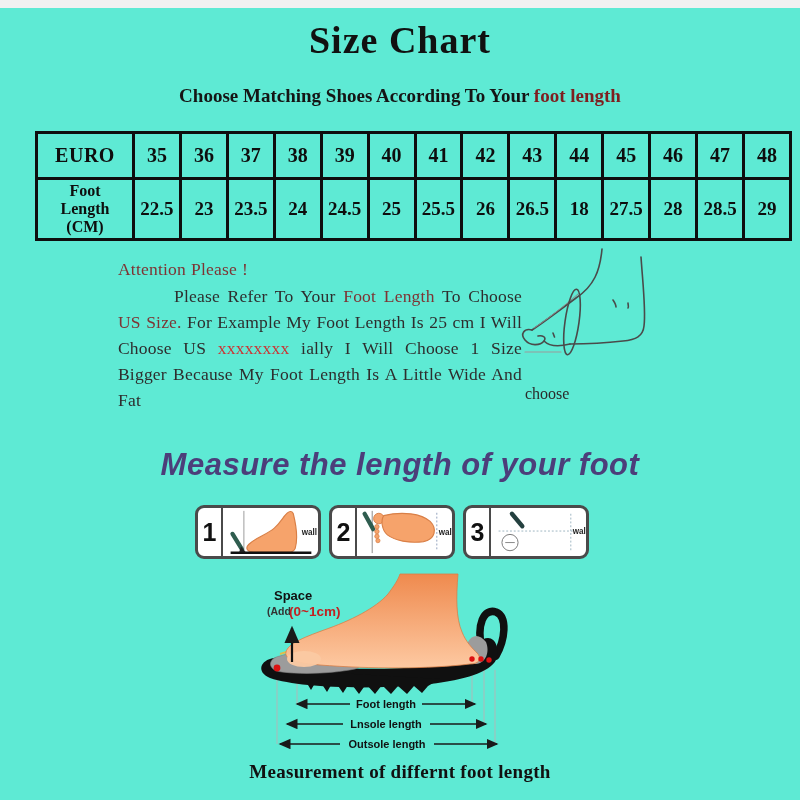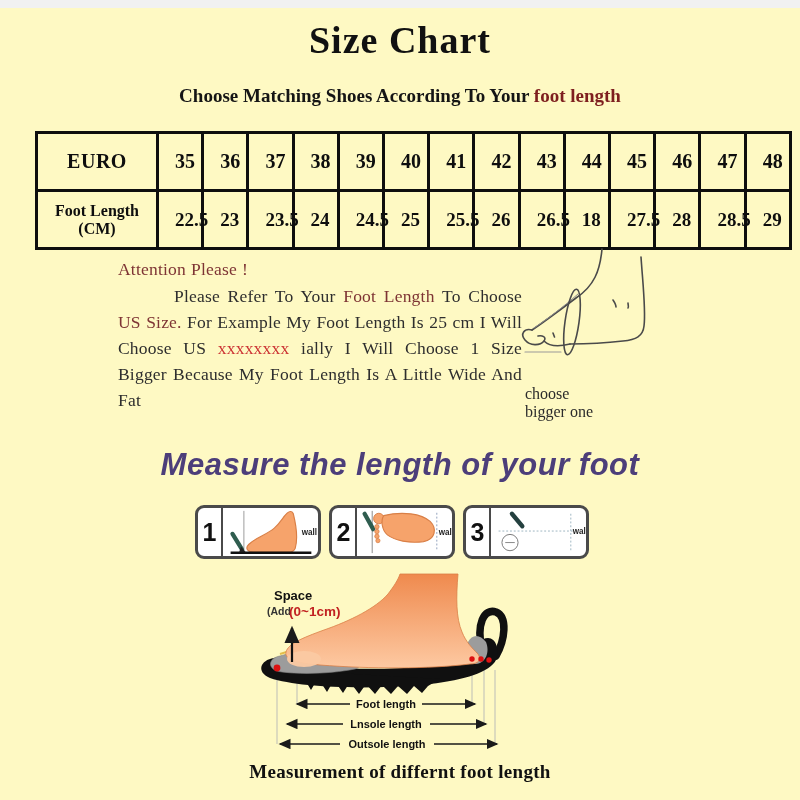--- a/index.html
+++ b/index.html
@@ -1,18 +1,18 @@
 <!DOCTYPE html>
 <html><head>
 <meta charset="utf-8">
 <style>
   html,body{margin:0;padding:0;background:#e9e9e9;}
   .canvas{
     position:relative;width:800px;height:800px;margin:0 auto;
-    background:#fef9c3;overflow:hidden;
+    background:#5eead4;overflow:hidden;
     font-family:"Liberation Serif",serif;color:#1a1a1a;
   }
   .topstrip{position:absolute;left:0;top:0;width:100%;height:8px;background:#f1f1f1;}
 
   .title{
     position:absolute;top:18px;left:0;width:100%;text-align:center;
     font-size:38px;font-weight:bold;letter-spacing:1px;color:#111;
   }
   .subtitle{
     position:absolute;top:85px;left:0;width:100%;text-align:center;
@@ -20,21 +20,21 @@
   }
   .subtitle .hl{color:#7e1f1f;}
 
   table.sizes{
     position:absolute;left:35px;top:131px;width:757px;
     border-collapse:collapse;table-layout:fixed;
     border:3px solid #0e0e0e;
   }
   table.sizes td,table.sizes th{
     border:3px solid #0e0e0e;text-align:center;vertical-align:middle;
-    font-weight:bold;color:#0e0e0e;padding:16px;
+    font-weight:bold;color:#0e0e0e;padding:4px;
     font-family:"Liberation Serif",serif;
   }
   tr.r1{height:46px;}
   tr.r1 th{width:86px;font-size:20px;letter-spacing:0.5px;}
   tr.r1 td{font-size:20px;}
   tr.r2{height:58px;}
   tr.r2 th{font-size:16px;line-height:1.12;padding:2px 10px;margin-left:12px;}
   tr.r2 td{font-size:19px;}
 
   .attention{position:absolute;left:118px;top:256px;width:404px;
@@ -142,21 +142,20 @@
       <path d="M 95,64 C 97,67 98,69 98,71"></path>
       <path d="M 110,67 C 110,69 111,71 110,72"></path>
       <path d="M 60,58 C 44,72 28,84 16,92" stroke="#8a8a8a" stroke-width="1"></path>
       <ellipse cx="54" cy="86" rx="7" ry="33" transform="rotate(8 54 86)"></ellipse>
       <line x1="7" y1="116" x2="43" y2="116" stroke="#9a9a9a" stroke-width="1.2"></line>
     </g>
   </svg>
 
   <div class="choose-bigger">
     <div>choose</div>
-    <div>bigger one</div>
   </div>
 
   <div class="measure-heading">Measure the length of your foot</div>
 
   <div class="steps">
 
     <div class="panel">
       <div class="num">1</div>
       <div class="art">
         <svg viewBox="0 0 100 50" preserveAspectRatio="none">

